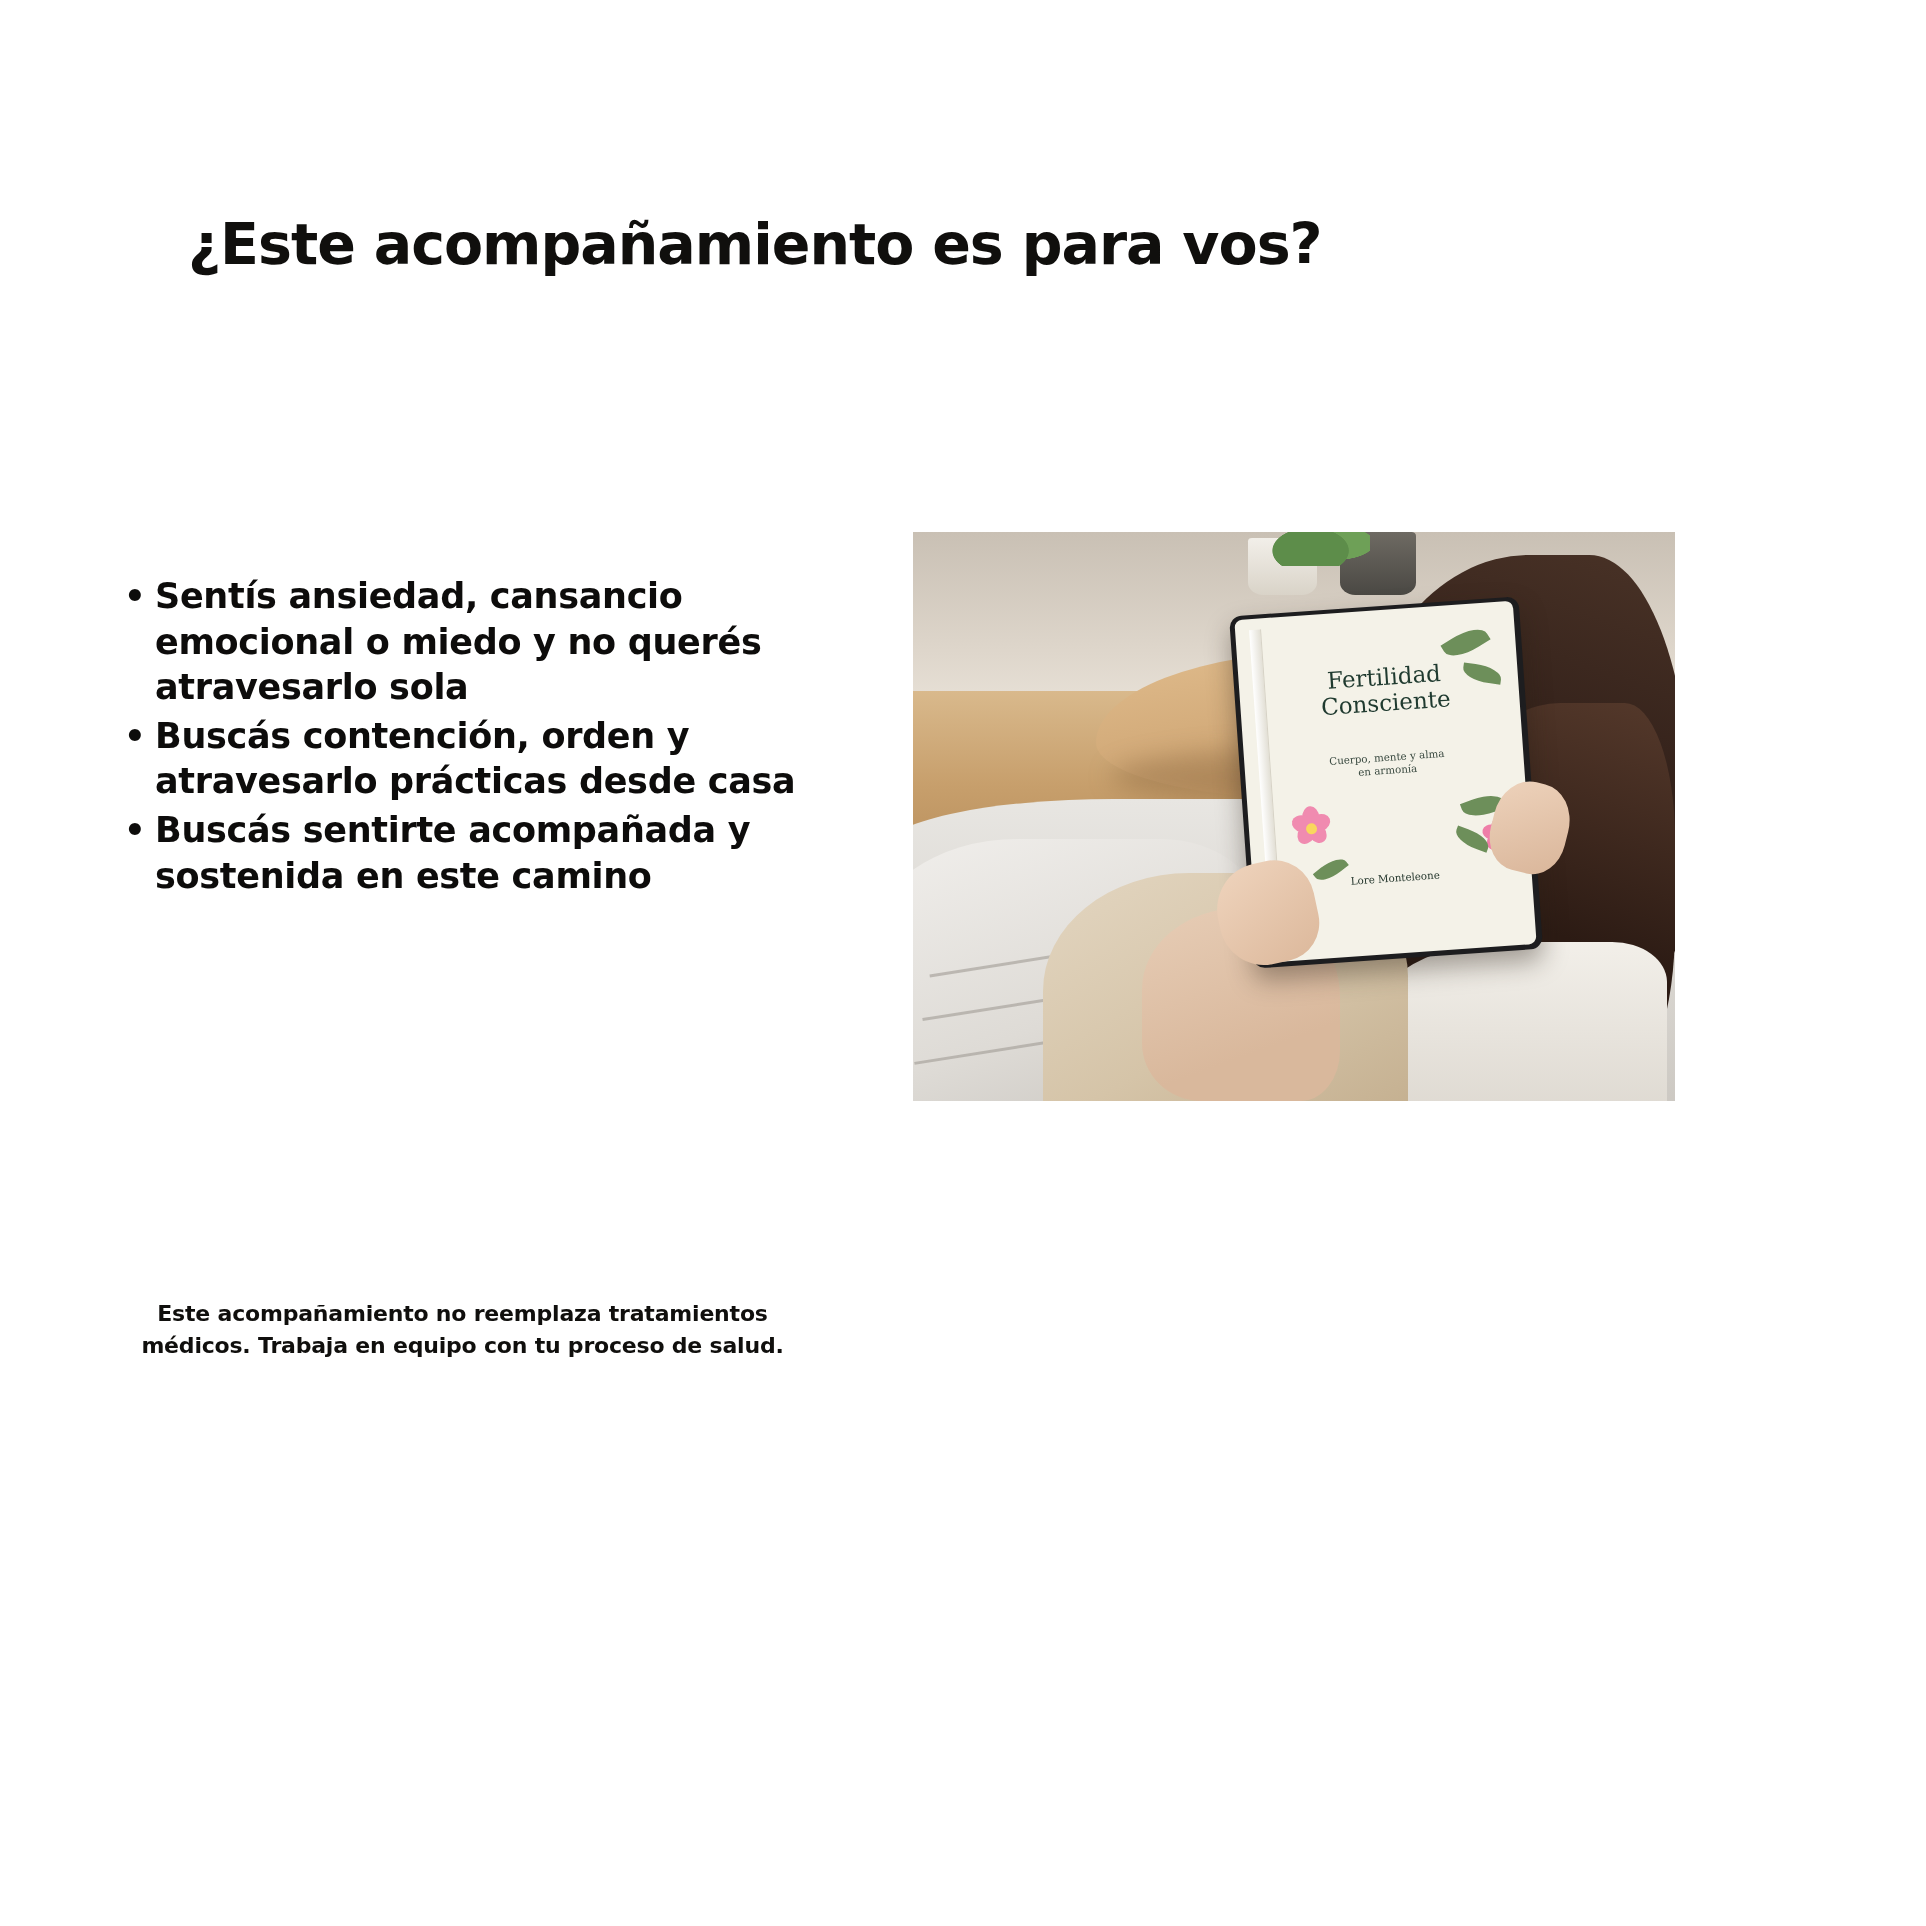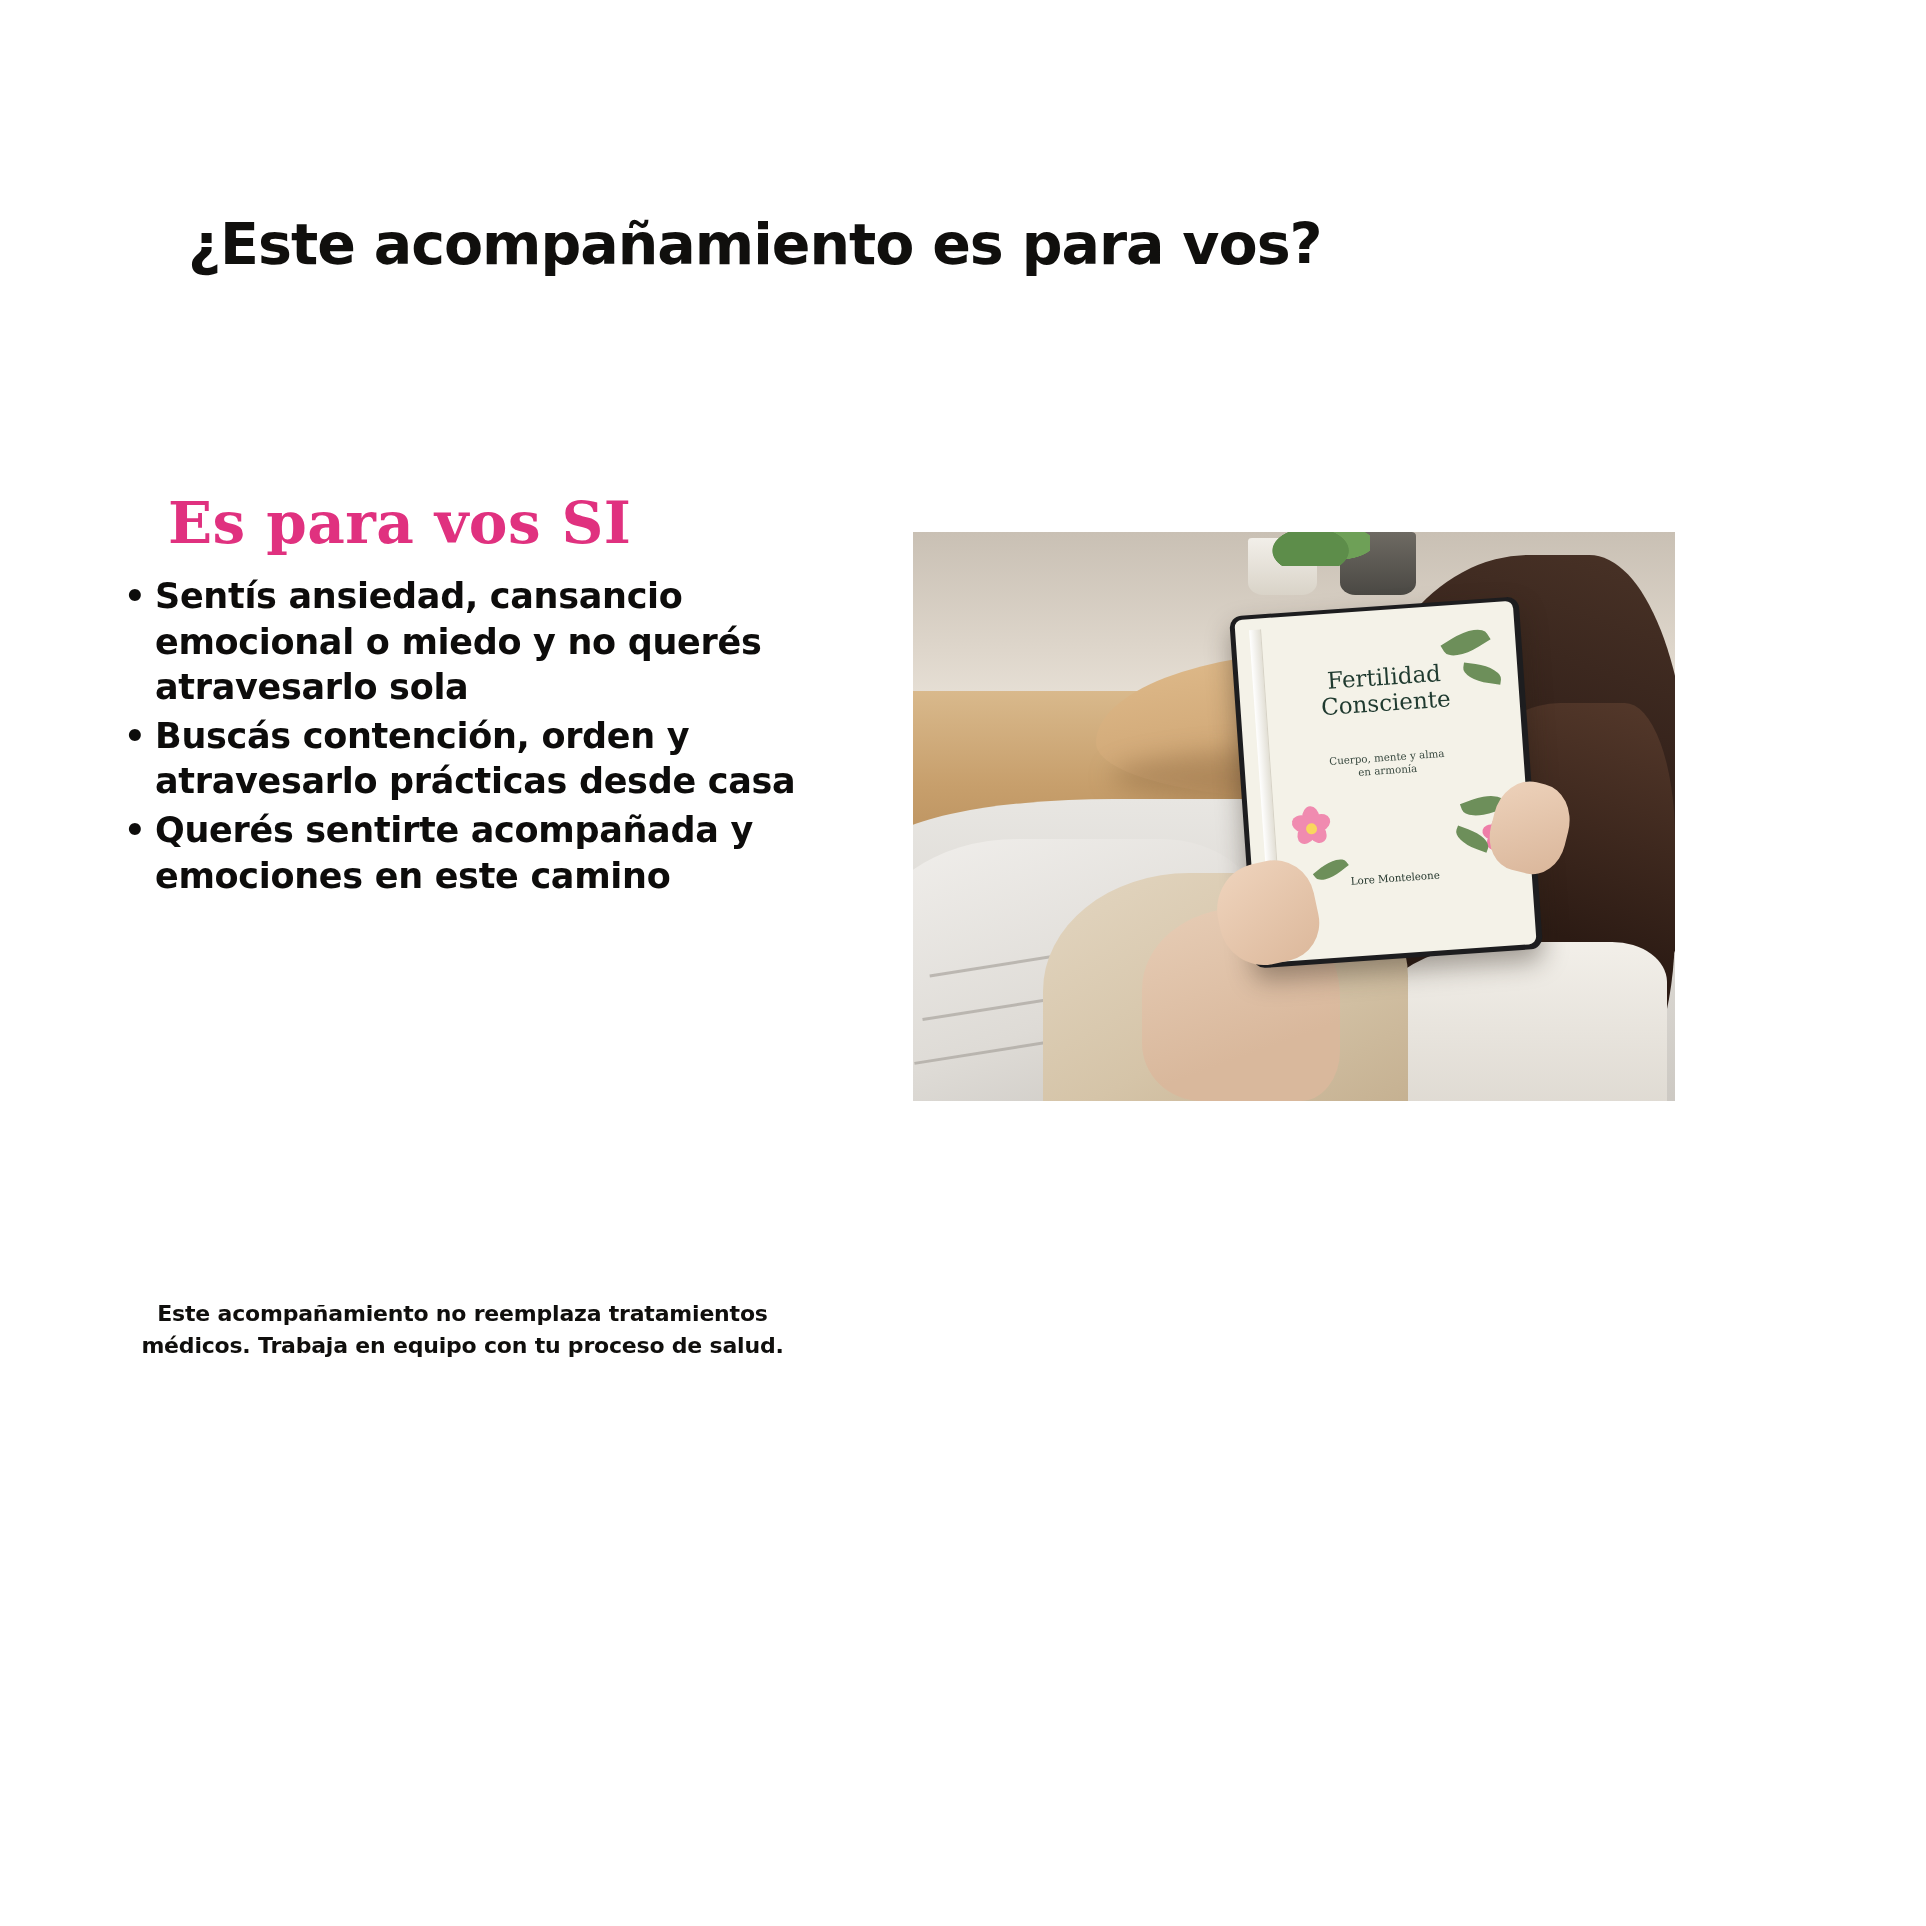--- a/index.html
+++ b/index.html
@@ -287,26 +287,25 @@
   .flower2 .petal { width: 14.6px; height: 19px; left: 13px; top: 1.7px; background:#ef7ea8; }
   .flower2 .flower-core { left: 15.4px; top: 15.4px; width: 9.4px; height: 9.4px; }
 </style>
 </head>
 <body>
 
 <div class="slide">
 
   <h1 class="main-title">¿Este acompañamiento es para vos?</h1>
 
-  <h2 class="sub-title">Es para vos SI</h2>
 
   <ul class="bullets">
     <li>Sentís ansiedad, cansancio emocional o miedo y no querés atravesarlo sola</li>
     <li>Buscás contención, orden y atravesarlo prácticas desde casa</li>
-    <li>Querés sentirte acompañada y emociones en este camino</li>
+    <li>Buscás sentirte acompañada y sostenida en este camino</li>
   </ul>
 
   <p class="disclaimer">Este acompañamiento no reemplaza tratamientos médicos. Trabaja en equipo con tu proceso de salud.</p>
 
   <div class="photo">
     <div class="photo-inner">
       <div class="bg-wall"></div>
       <div class="bg-floor"></div>
       <div class="plant-pot-a"></div>
       <div class="plant-pot-b"></div>

